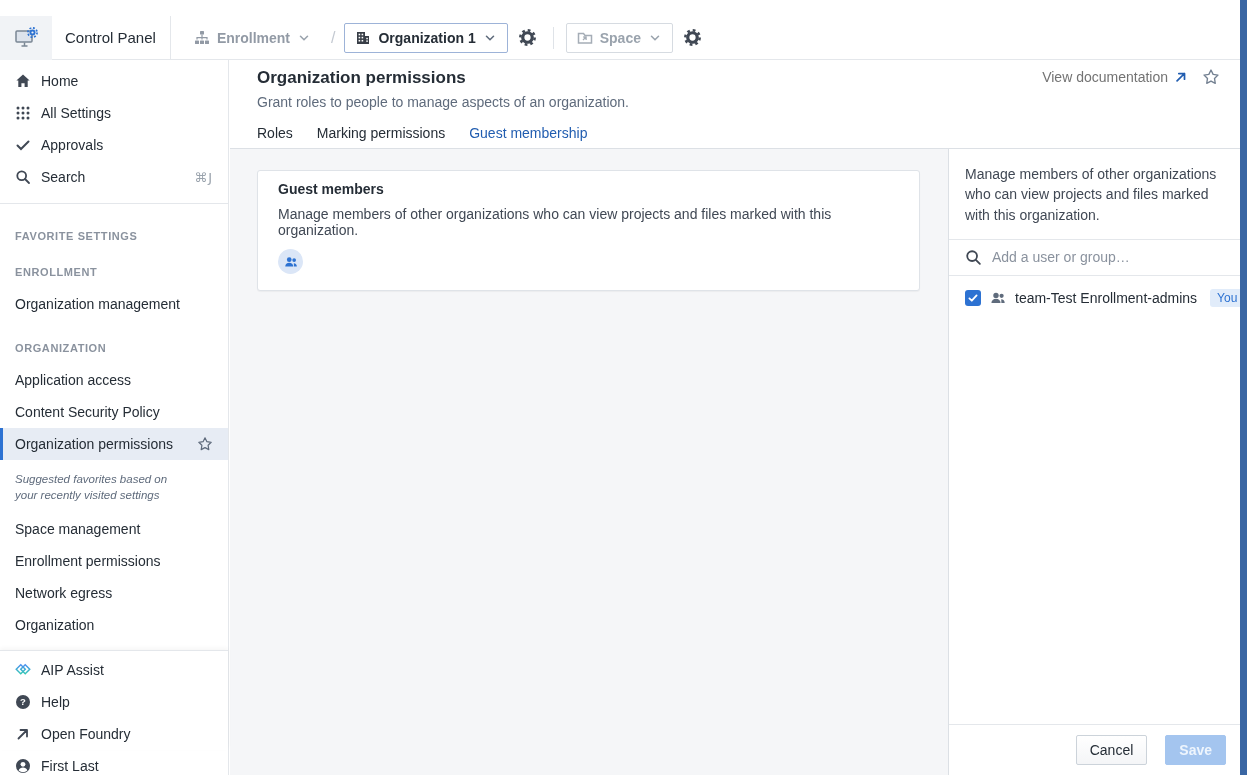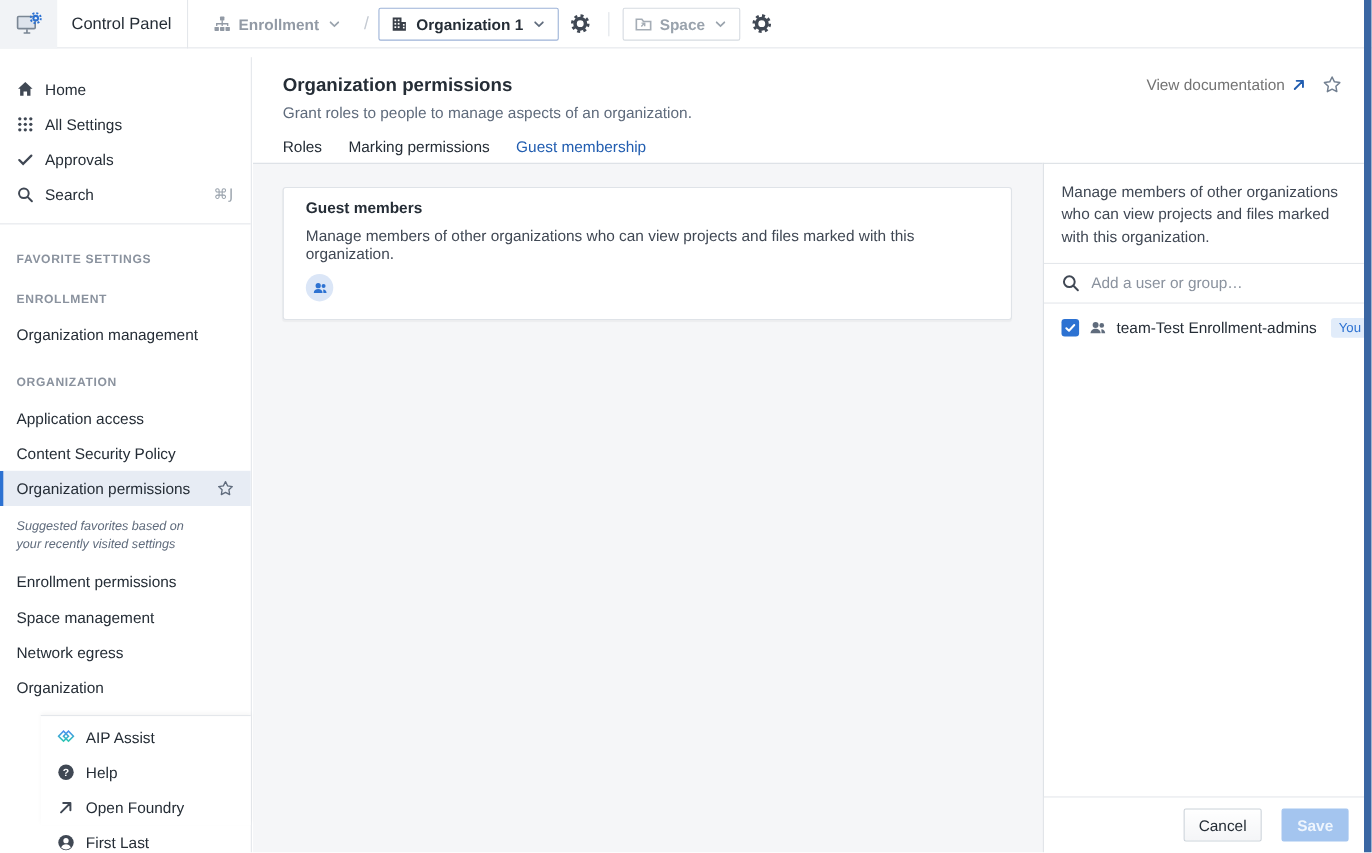--- a/index.html
+++ b/index.html
@@ -1,20 +1,20 @@
 <!DOCTYPE html>
 <html><head>
 <meta charset="utf-8">
 <style>
   * { margin:0; padding:0; box-sizing:border-box; }
   html,body { width:1247px; height:775px; overflow:hidden; font-family:"Liberation Sans", sans-serif; background:#fff; color:#252d36; }
   .page { position:relative; width:1247px; height:775px; }
 
   
-  .topbar { position:absolute; top:0; left:0; right:0; height:44px; background:#fff; border-bottom:1px solid #e4e7eb; display:flex; align-items:center; z-index:5; }
+  .topbar { position:absolute; top:16px; left:0; right:0; height:44px; background:#fff; border-bottom:1px solid #e4e7eb; display:flex; align-items:center; z-index:5; }
   .logo-cell { width:52px; height:44px; background:#f1f3f6; display:flex; align-items:center; justify-content:center; flex:0 0 auto; }
   .app-title { font-size:15px; font-weight:500; color:#252d36; padding:0 14px 0 13px; }
   .topbar-divider { width:1px; height:44px; background:#e4e7eb; }
   .crumbs { display:flex; align-items:center; padding-left:12px; gap:6px; }
   .bc-btn { display:inline-flex; align-items:center; gap:7px; height:30px; padding:0 10px; border-radius:2px; font-weight:700; font-size:14px; background:#fff; border:1px solid transparent; cursor:pointer; }
   .bc-enroll { color:#929aa5; }
   .bc-org { border-color:#9db3d8; color:#252d36; }
   .bc-space { border-color:#d6dbe1; color:#9aa3ad; }
   .bc-sep { color:#c4cad2; font-size:16px; padding:0 3px; }
   .chev { display:inline-flex; color:#5f6b7c; }
@@ -27,21 +27,21 @@
   .side-scroll { height:calc(100% - 125px); overflow:hidden; padding-top:13px; }
   .nav-item { display:flex; align-items:center; height:32px; padding:0 15px; font-size:14px; color:#252d36; cursor:pointer; position:relative; }
   .nav-item .ic { width:16px; height:16px; margin-right:10px; flex:0 0 auto; display:inline-flex; }
   .shortcut { margin-left:auto; color:#9aa3ad; font-size:13px; font-family:"DejaVu Sans", sans-serif; letter-spacing:1px; }
   .side-div { height:1px; background:#e4e7eb; margin:10px 0 12px; }
   .sec-head { font-size:11px; font-weight:700; letter-spacing:.6px; color:#8a929e; padding:14px 15px 10px; }
   .plain-item { display:flex; align-items:center; height:32px; padding:0 15px; font-size:14px; color:#252d36; cursor:pointer; white-space:nowrap; overflow:hidden; }
   .plain-item.selected { background:#e7ecf4; box-shadow:inset 3px 0 0 #2d72d2; }
   .plain-item .star { margin-left:auto; display:inline-flex; }
   .suggest-note { font-style:italic; font-size:11.5px; color:#5f6b7c; line-height:1.35; padding:12px 15px 10px; width:190px; }
-  .side-footer { height:100px; border-top:1px solid #e4e7eb; box-shadow:0 -2px 4px rgba(0,0,0,.04); padding-top:3px; background:#fff;margin-left:37px; }
+  .side-footer { height:100px; border-top:1px solid #e4e7eb; box-shadow:0 -2px 4px rgba(0,0,0,.04); padding-top:3px; background:#fff; }
 
   
   .main-head { position:absolute; top:44px; left:230px; right:7px; height:104px; background:#fff; padding:24px 20px 0 27px; }
   .head-row { display:flex; align-items:flex-start; }
   .page-title { font-size:17px; font-weight:700; color:#252d36; }
   .head-actions { margin-left:auto; display:flex; align-items:center; gap:14px; }
   .doc-link { display:inline-flex; align-items:center; gap:6px; color:#737373; font-size:14px; font-weight:500; text-decoration:none; cursor:pointer; }
   .subtitle { font-size:14px; color:#5f6b7c; margin-top:6px; }
   .tabs { display:flex; gap:24px; margin-top:15px; }
   .tab { font-size:14px; color:#252d36; padding-bottom:9px; cursor:pointer; border-bottom:3px solid transparent; }
@@ -229,24 +229,24 @@
         <span>Organization permissions</span>
         <span class="star">
           <svg width="16" height="16" viewBox="0 0 16 16">
               <path d="M8 1.8l1.9 3.9 4.3.6-3.1 3 .7 4.3L8 11.6l-3.8 2 .7-4.3-3.1-3 4.3-.6z" fill="none" stroke="#5f6b7c" stroke-width="1.2" stroke-linejoin="round"></path>
             </svg>
         </span>
       </div>
 
       <div class="suggest-note">Suggested favorites based on your recently visited settings</div>
       <div class="plain-item">
+        <span>Space management</span>
+      </div>
+      <div class="plain-item">
         <span>Enrollment permissions</span>
-      </div>
-      <div class="plain-item">
-        <span>Space management</span>
       </div>
       <div class="plain-item">
         <span>Network egress</span>
       </div>
       <div class="plain-item">
         <span>Organization</span>
       </div>
       <div class="plain-item">
         <span>Foundry branch retention p</span>
       </div>

